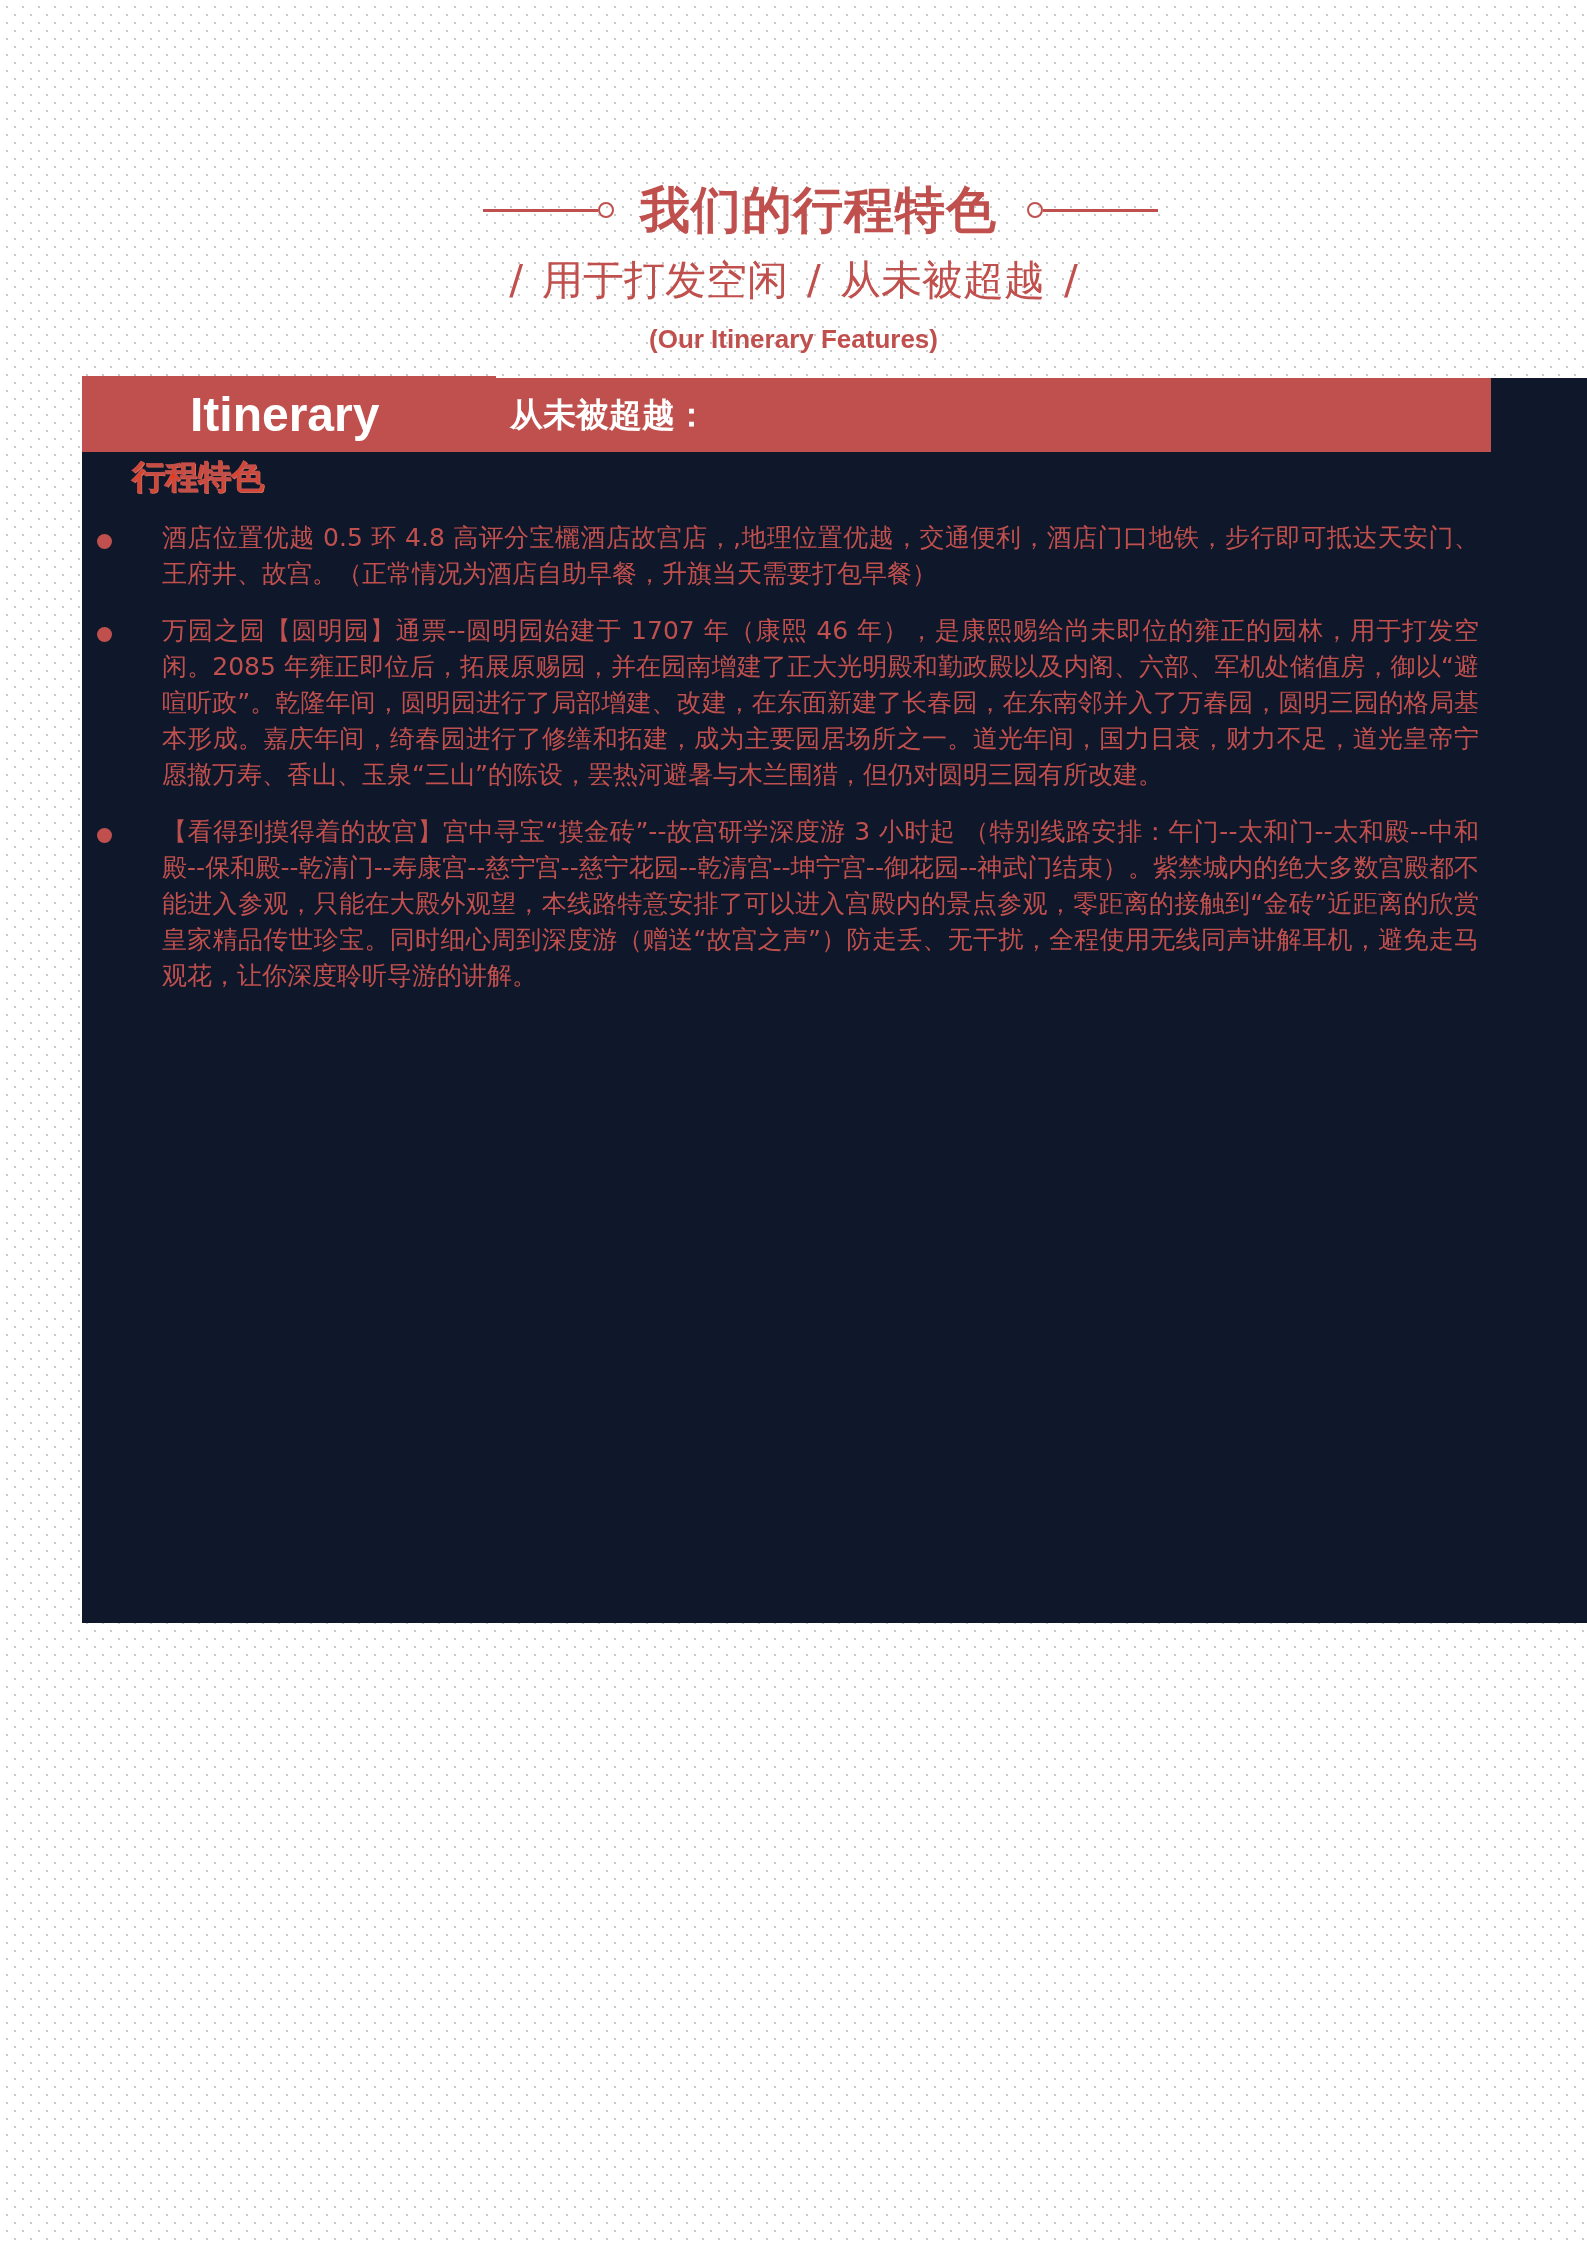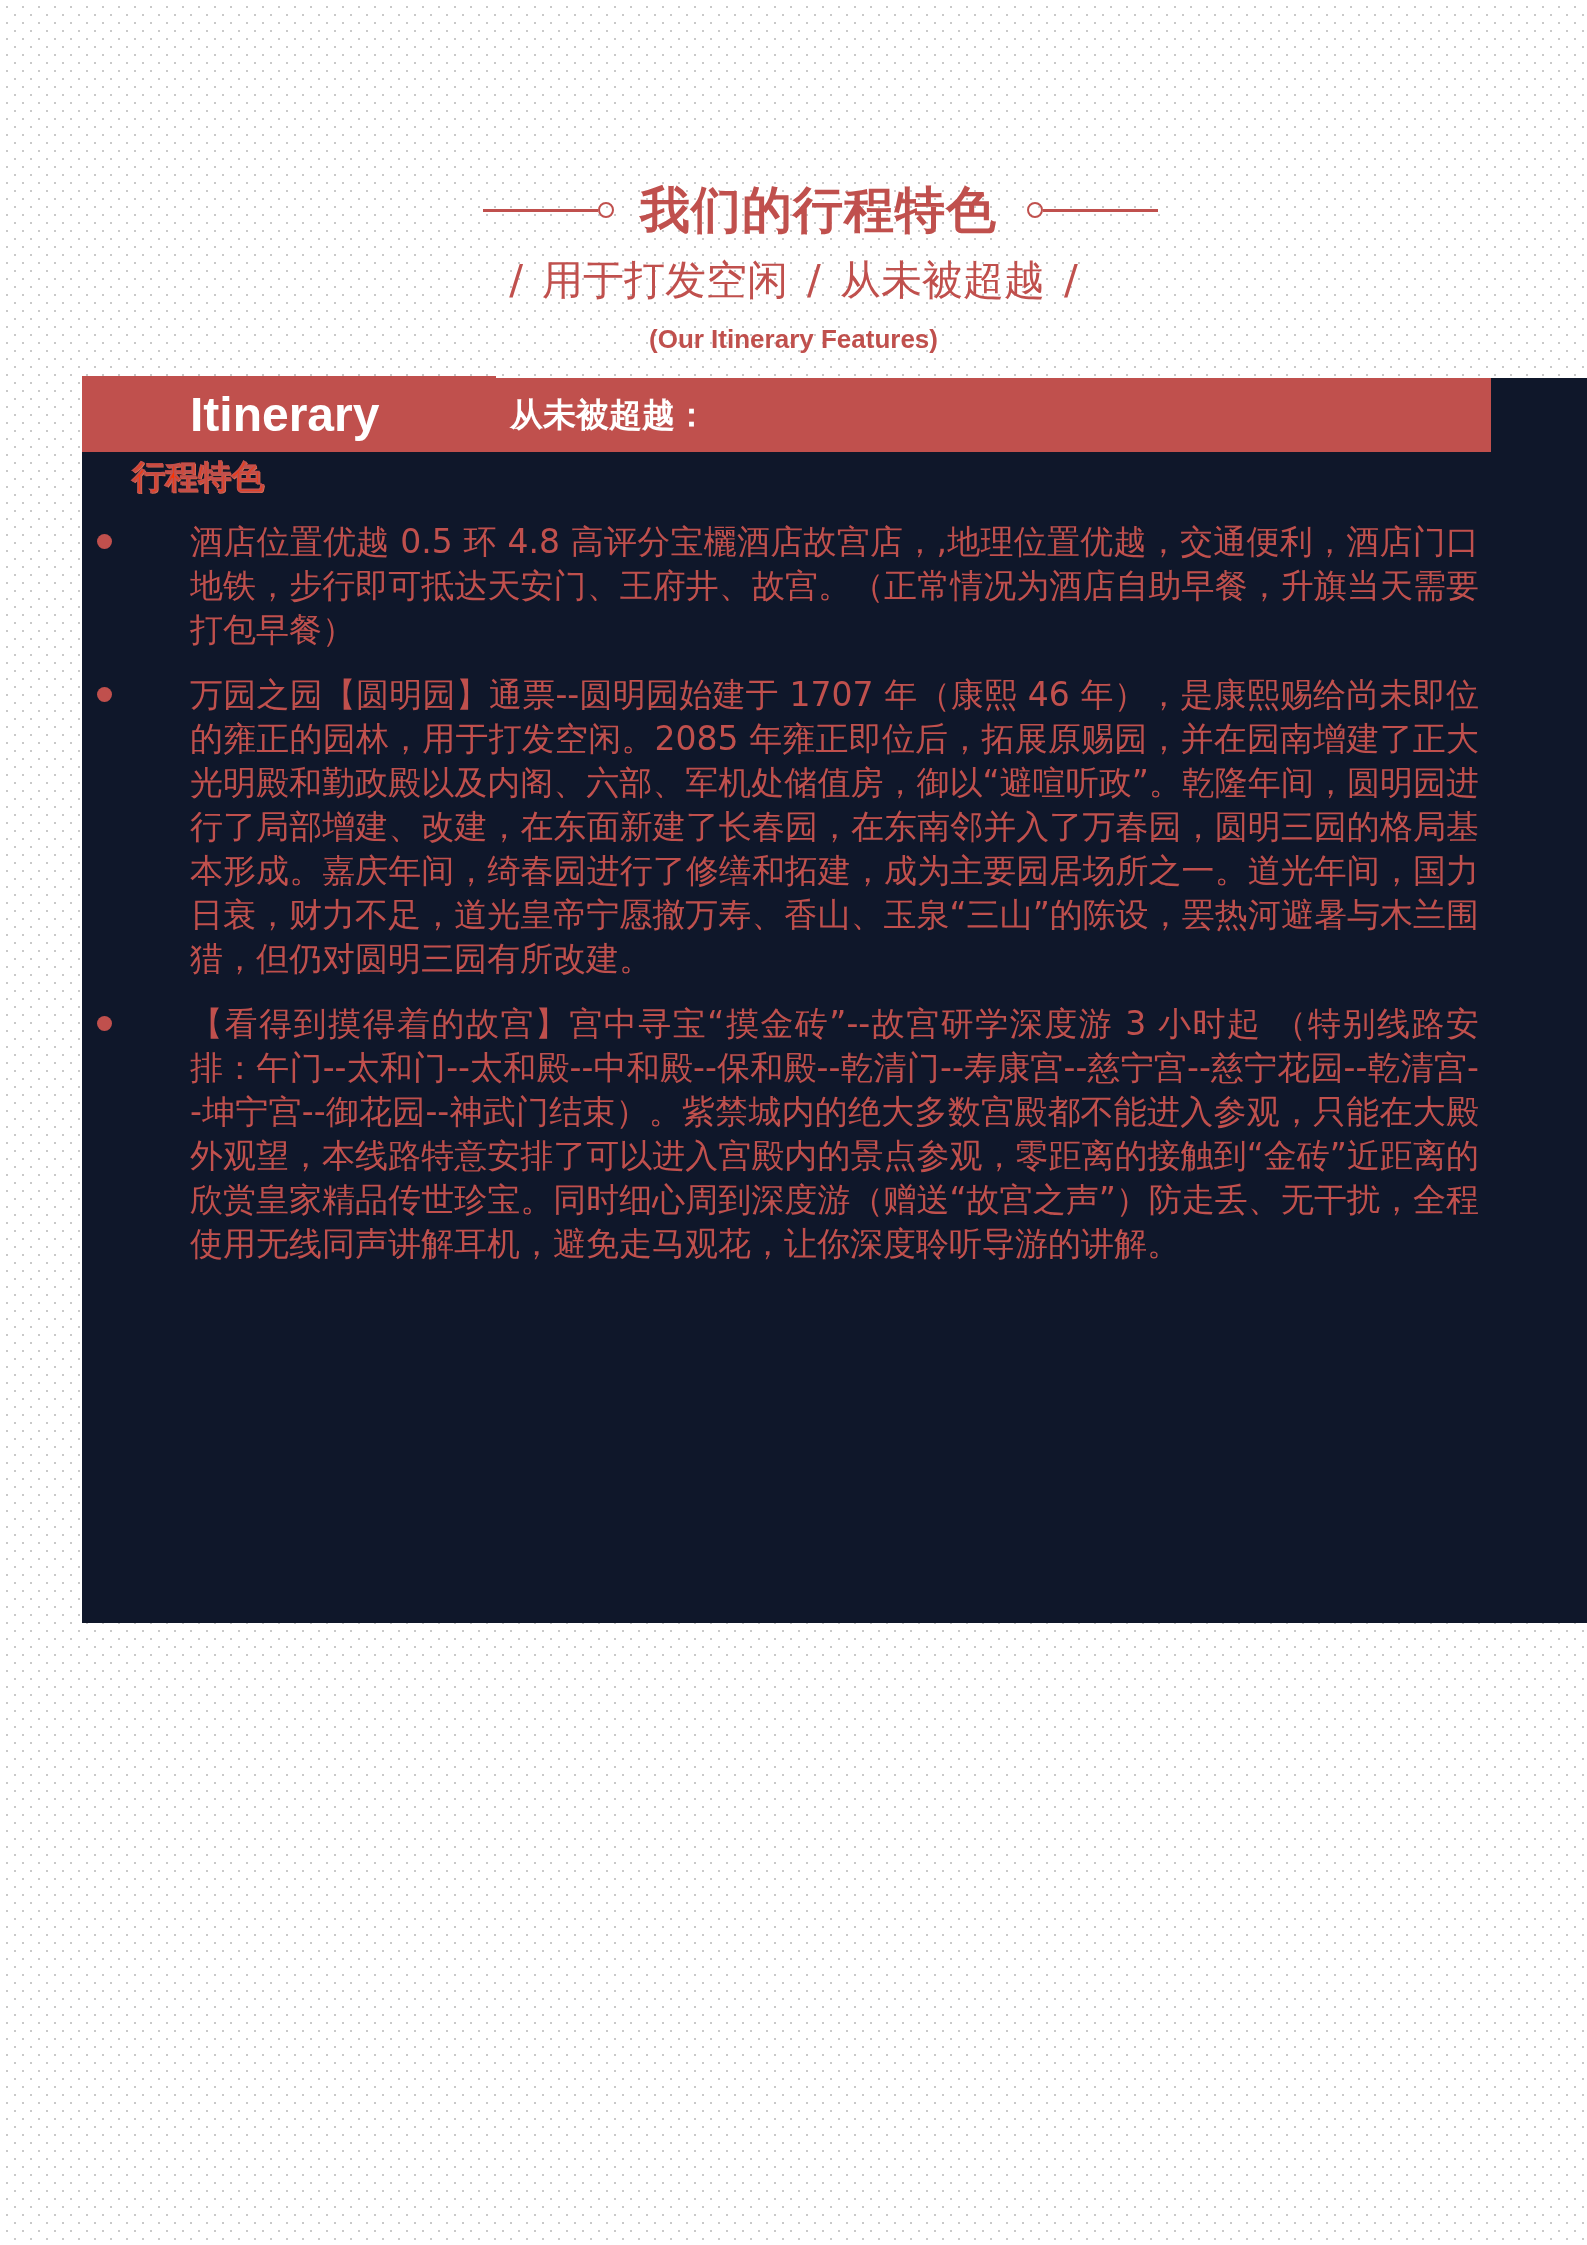--- a/index.html
+++ b/index.html
@@ -137,25 +137,25 @@
       position: absolute;
       left: 0;
       top: 142px;
       width: 1409px;
       margin: 0;
       padding: 0;
       list-style: none;
     }
     .feature-item {
       position: relative;
-      padding-left: 108px;
+      padding-left: 80px;
       padding-right: 12px;
       margin-bottom: 21px;
-      font-size: 33px;
-      line-height: 44px;
+      font-size: 25px;
+      line-height: 36px;
       color: #c0504d;
     }
     .bullet {
       position: absolute;
       left: 15px;
       top: 14px;
       width: 15px;
       height: 15px;
       border-radius: 50%;
       background: #c0504d;

